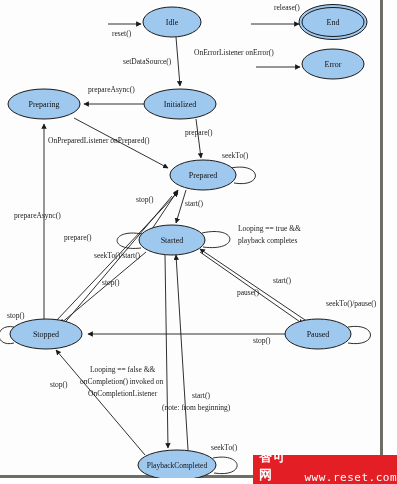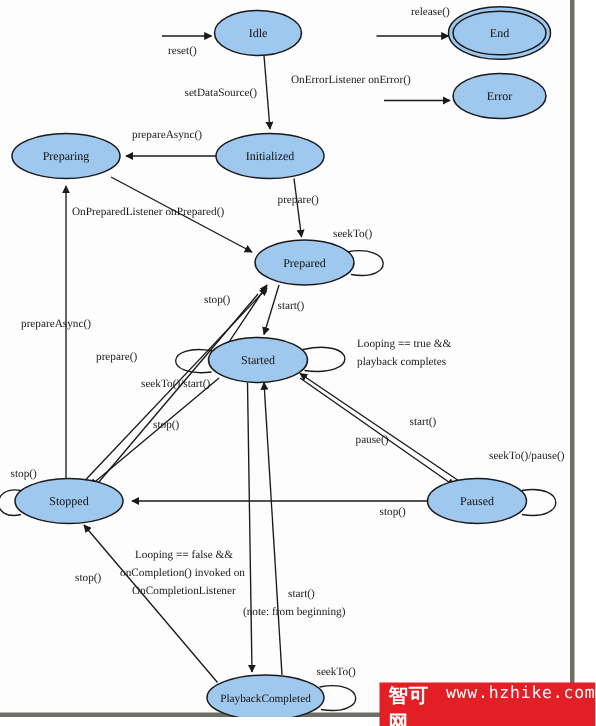--- a/index.html
+++ b/index.html
@@ -36,21 +36,21 @@
     stroke:#1a1a1a;stroke-width:1;
   }
   .loopPath{fill:none;stroke:#1a1a1a;stroke-width:0.9;}
   .edgePath{fill:none;stroke:#1a1a1a;stroke-width:0.9;}
   #watermark{
     position:absolute;
     left:253px;top:455px;
     width:144px;height:29px;
     background:#e31e24;
     color:#ffffff;
-    display:flex;align-items:flex-start;
+    display:flex;align-items:flex-end;
     font-family:"DejaVu Sans Mono", monospace;
     font-size:11px;
     letter-spacing:0.5px;
     box-sizing:border-box;
     padding-left:6px;
   }
   #wm-cn{font-family:"DejaVu Sans", sans-serif;font-size:13px;font-weight:bold;margin-right:8px;}
   #wm-url{font-size:11px;}
 </style>
 </head>
@@ -203,15 +203,15 @@
       <text class="edgeLabel" x="80" y="384">onCompletion() invoked on</text>
       <text class="edgeLabel" x="88" y="396">OnCompletionListener</text>
       <text class="edgeLabel" x="192" y="398">start()</text>
       <text class="edgeLabel" x="162" y="410">(note: from beginning)</text>
       <text class="edgeLabel" x="211" y="450">seekTo()</text>
     </g>
   </svg>
 
   <div id="watermark">
     <span id="wm-cn">智可网</span>
-    <span id="wm-url">www.hzhike.com</span>
+    <span id="wm-url">www.reset.com</span>
   </div>
 </div>
 
 </body></html>

